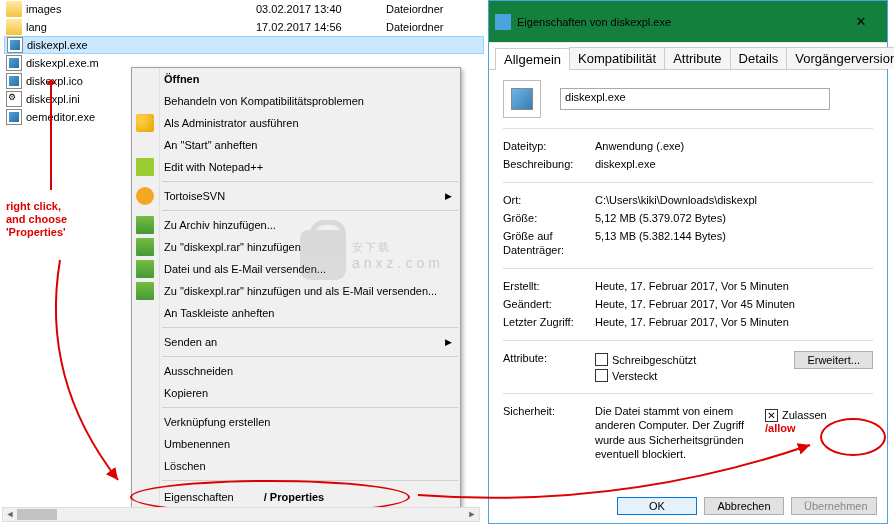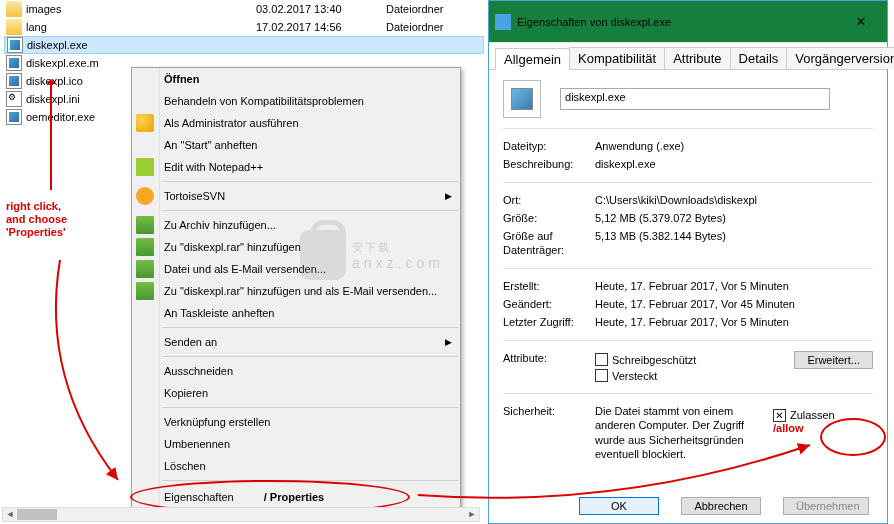--- a/index.html
+++ b/index.html
@@ -46,21 +46,21 @@
 .iconbox .inner{width:22px;height:22px;background:linear-gradient(135deg,#6bb7e8,#3d7bb0);border:1px solid #888}
 .namebox{display:inline-block;width:270px;height:22px;border:1px solid #a9a9a9;margin-left:16px;padding:2px 4px;vertical-align:middle}
 .hr{border-top:1px solid #ddd;margin:10px 0}
 .kv{display:flex;margin:4px 0;line-height:1.3}
 .kv .k{width:92px}
 .kv .v{flex:1}
 .attrrow{display:flex;align-items:center;margin:0 0}
 .cb{width:13px;height:13px;border:1px solid #333;margin-right:4px;display:inline-flex;align-items:center;justify-content:center;font-size:10px}
 .btn{border:1px solid #adadad;background:#e1e1e1;padding:2px 12px;font-size:11px}
 .btn.primary{border:1px solid #0078d7;background:#e5f1fb}
-.dlg-btns{position:absolute;bottom:8px;right:18px;display:flex;gap:22px}
+.dlg-btns{position:absolute;bottom:8px;right:10px;display:flex;gap:7px}
 
 .redell{position:absolute;border:2px solid #d00;border-radius:50%;pointer-events:none}
 
 .ovl{position:absolute;left:0;top:0;pointer-events:none}
 .scrollb{position:absolute;left:2px;bottom:2px;width:478px;height:15px;background:#f0f0f0;border:1px solid #ddd}
 .scrollb .thumb{position:absolute;left:14px;top:1px;width:40px;height:11px;background:#c2c2c2}
 .scrollb .arr{position:absolute;top:0;width:14px;height:13px;text-align:center;color:#666;font-size:9px;line-height:13px}
 .watermark{position:absolute;left:300px;top:230px;color:#888;font-size:34px;opacity:.35;font-family:"Microsoft YaHei",sans-serif;letter-spacing:2px;display:flex;align-items:center;gap:6px;pointer-events:none}
 .watermark .wicon{width:46px;height:50px;background:#888;border-radius:8px 8px 10px 10px;opacity:.6;position:relative}
 .watermark .wicon::before{content:"";position:absolute;top:-10px;left:10px;width:26px;height:18px;border:5px solid #888;border-bottom:none;border-radius:14px 14px 0 0}
@@ -245,21 +245,21 @@
         </div>
         <div class="attrrow">
             <span class="cb"></span>
             <span>Versteckt</span>
           </div>
       </div>
     </div>
     <div class="hr"></div>
     <div class="kv">
       <div class="k">Sicherheit:</div>
-      <div class="v" style="display:flex;gap:8px">
+      <div class="v" style="display:flex;gap:0">
         <div style="width:170px">Die Datei stammt von einem anderen Computer. Der Zugriff wurde aus Sicherheitsgründen eventuell blockiert.</div>
         <div style="margin-top:4px">
           <div class="attrrow">
               <span class="cb">✕</span>
               <span>Zulassen</span>
             </div>
           <div class="ann" style="position:static;font-size:11px">/allow</div>
         </div>
       </div>
     </div>

